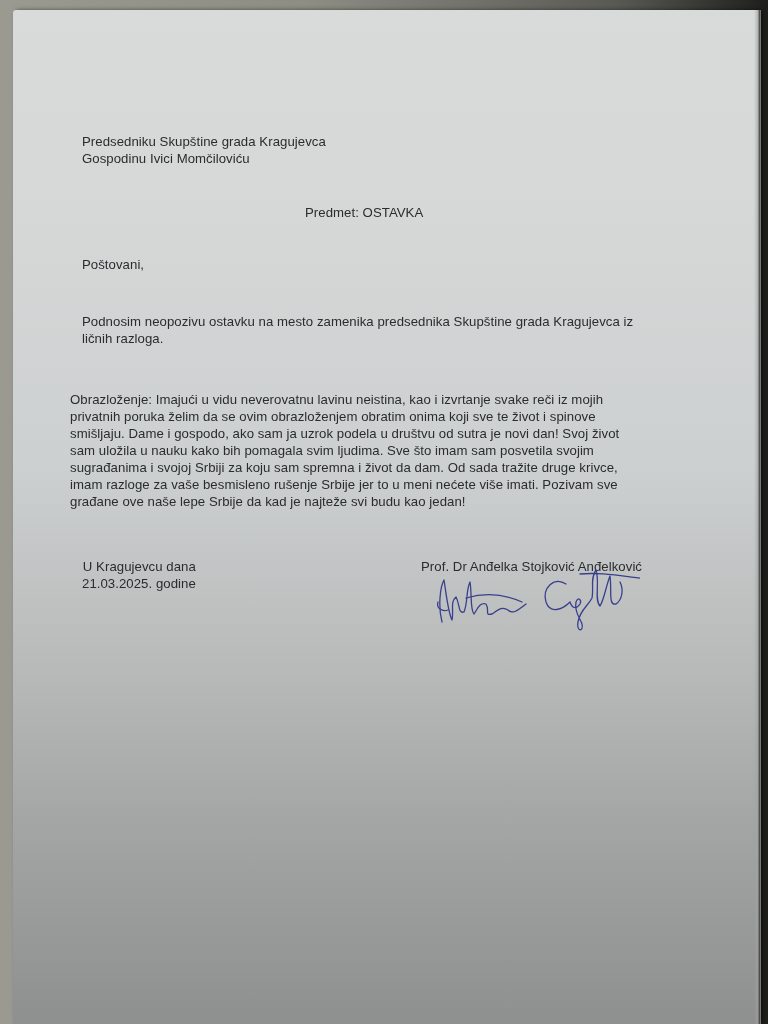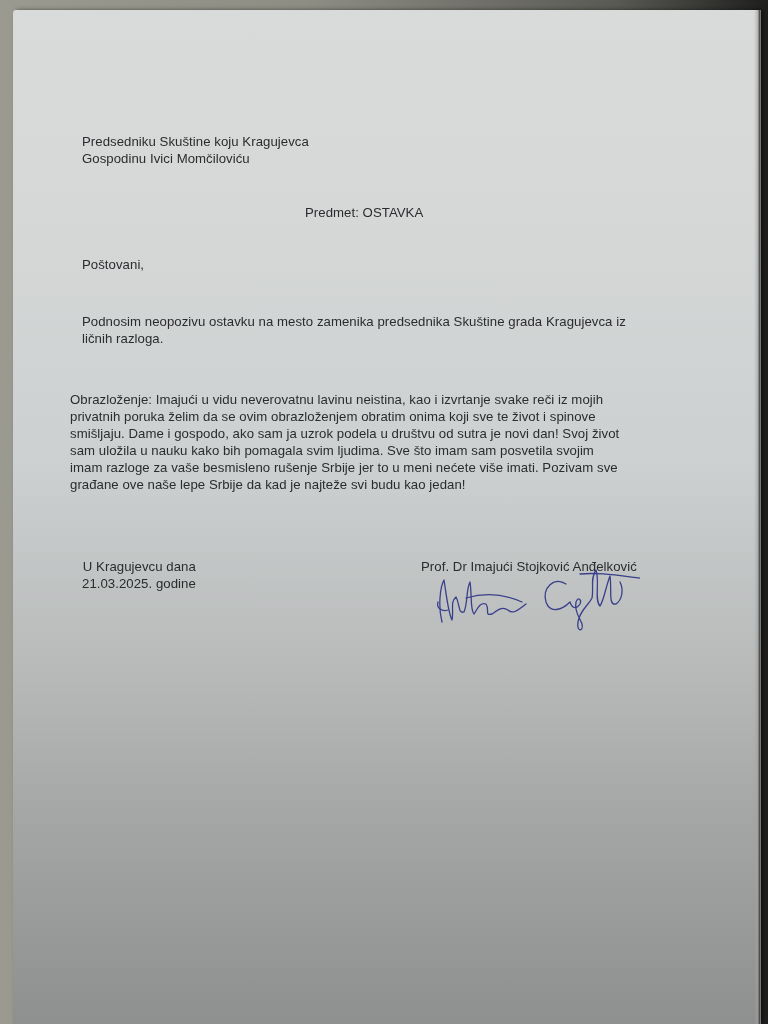--- a/index.html
+++ b/index.html
@@ -41,48 +41,49 @@
 </head>
 <body>
 
 <div class="surface-top"></div>
 
 <div class="paper">
   <div class="paper-right-edge"></div>
 </div>
 
 <div class="text addressee">
-  <div>Predsedniku Skuštine koju Kragujevca</div>
+  <div>Predsedniku Skupštine grada Kragujevca</div>
   <div>Gospodinu Ivici Momčiloviću</div>
 </div>
 
 <div class="text subject">Predmet: OSTAVKA</div>
 
 <div class="text salutation">Poštovani,</div>
 
 <div class="text p1">
-  <div>Podnosim neopozivu ostavku na mesto zamenika predsednika Skuštine grada Kragujevca iz</div>
+  <div>Podnosim neopozivu ostavku na mesto zamenika predsednika Skupštine grada Kragujevca iz</div>
   <div>ličnih razloga.</div>
 </div>
 
 <div class="text p2">
   <div>Obrazloženje: Imajući u vidu neverovatnu lavinu neistina, kao i izvrtanje svake reči iz mojih</div>
   <div>privatnih poruka želim da se ovim obrazloženjem obratim onima koji sve te život i spinove</div>
   <div>smišljaju. Dame i gospodo, ako sam ja uzrok podela u društvu od sutra je novi dan! Svoj život</div>
   <div>sam uložila u nauku kako bih pomagala svim ljudima. Sve što imam sam posvetila svojim</div>
+  <div>sugrađanima i svojoj Srbiji za koju sam spremna i život da dam. Od sada tražite druge krivce,</div>
   <div>imam razloge za vaše besmisleno rušenje Srbije jer to u meni nećete više imati. Pozivam sve</div>
   <div>građane ove naše lepe Srbije da kad je najteže svi budu kao jedan!</div>
 </div>
 
 <div class="text place">
   <div>U Kragujevcu dana</div>
   <div>21.03.2025. godine</div>
 </div>
 
-<div class="text sig-name">Prof. Dr Imajući Stojković Anđelković</div>
+<div class="text sig-name">Prof. Dr Anđelka Stojković Anđelković</div>
 
 <svg class="signature" viewBox="0 0 210 75" fill="none" stroke="#3a3f8c" stroke-width="1.3" stroke-linecap="round" stroke-linejoin="round">
   <path d="M12 60 C 8 45, 10 25, 14 18 C 16 30, 18 50, 22 58 C 24 48, 20 40, 26 35 C 30 42, 28 52, 34 50 C 38 40, 36 28, 40 20 C 42 32, 40 48, 44 52 C 48 46, 50 40, 56 42 C 60 48, 54 54, 62 52 C 68 48, 72 44, 78 48 C 82 52, 86 50, 96 42"></path>
   <path d="M36 36 C 50 32, 70 30, 92 40"></path>
   <path d="M18 48 C 12 50, 6 46, 8 40"></path>
   <path d="M136 22 C 124 14, 112 26, 116 40 C 120 52, 132 48, 140 40 C 142 46, 146 48, 150 42 C 152 38, 148 34, 146 40 C 144 50, 150 56, 152 62 C 154 70, 146 70, 148 60 C 150 48, 158 44, 162 36 C 164 26, 160 16, 166 8 C 170 20, 164 38, 170 44 C 174 38, 176 24, 180 14 C 182 28, 178 44, 186 42 C 192 38, 194 28, 190 20"></path>
   <path d="M150 12 C 170 10, 190 14, 226 18"></path>
 </svg>
 
 </body></html>

